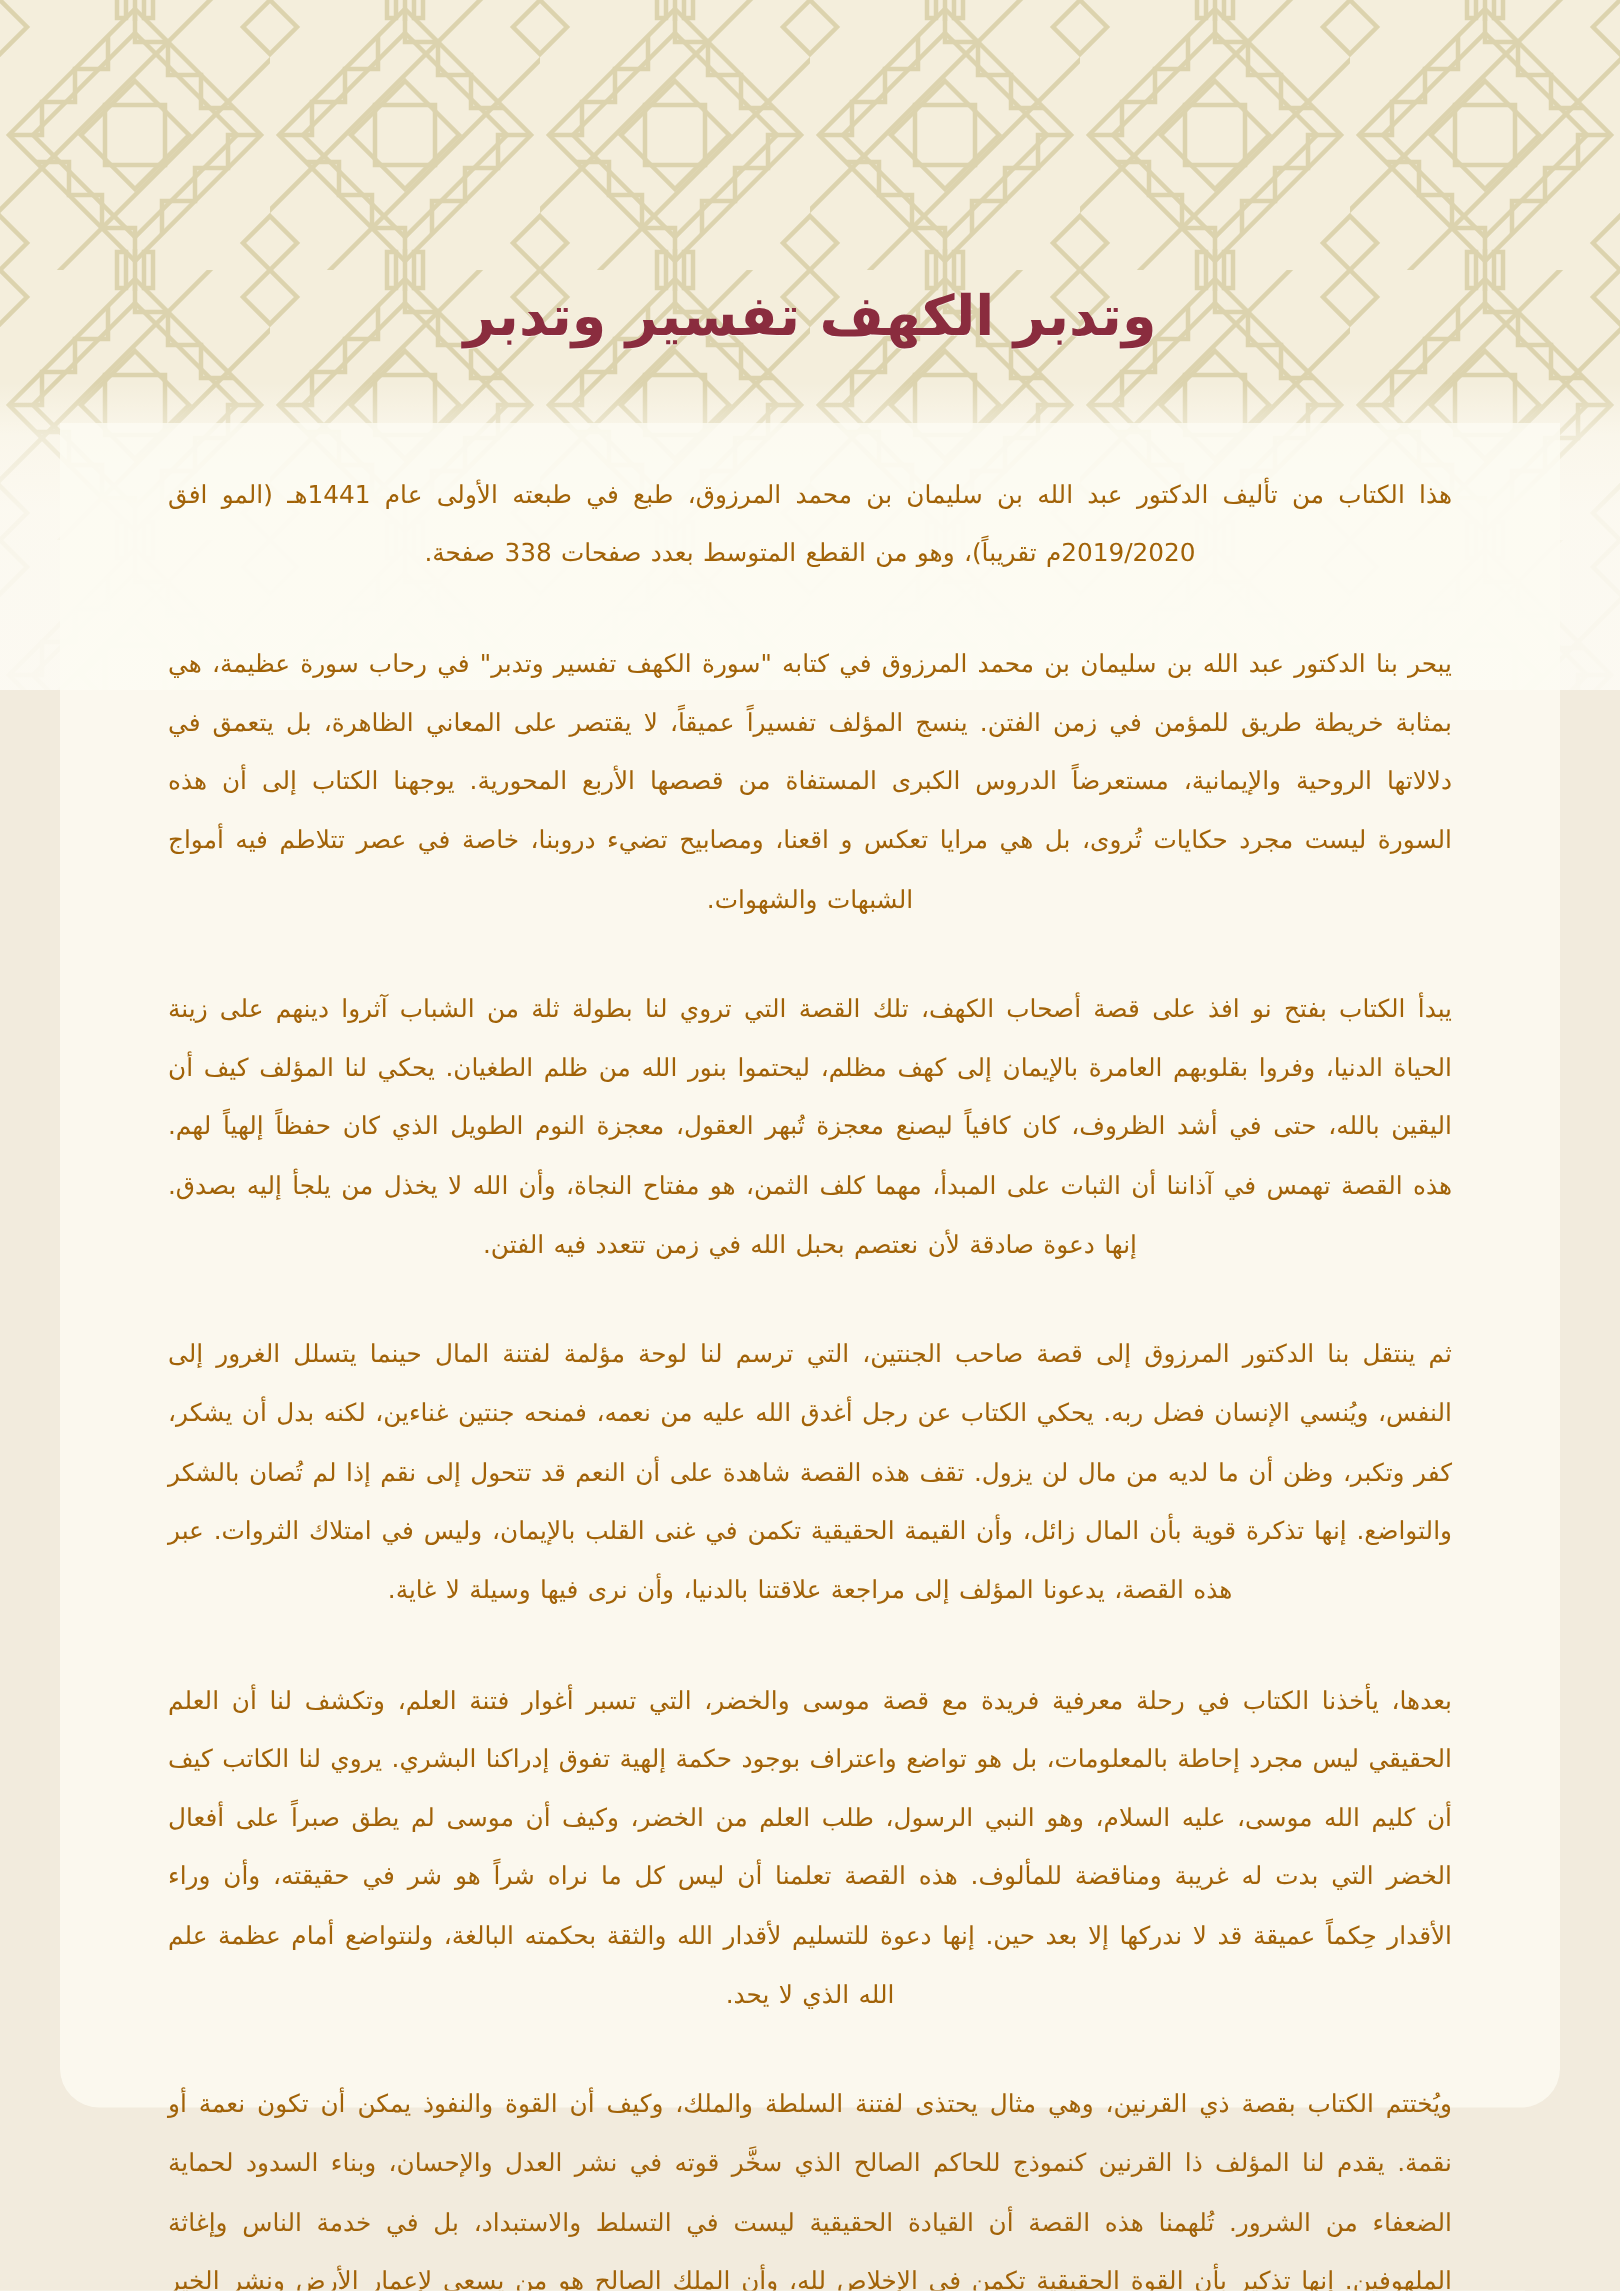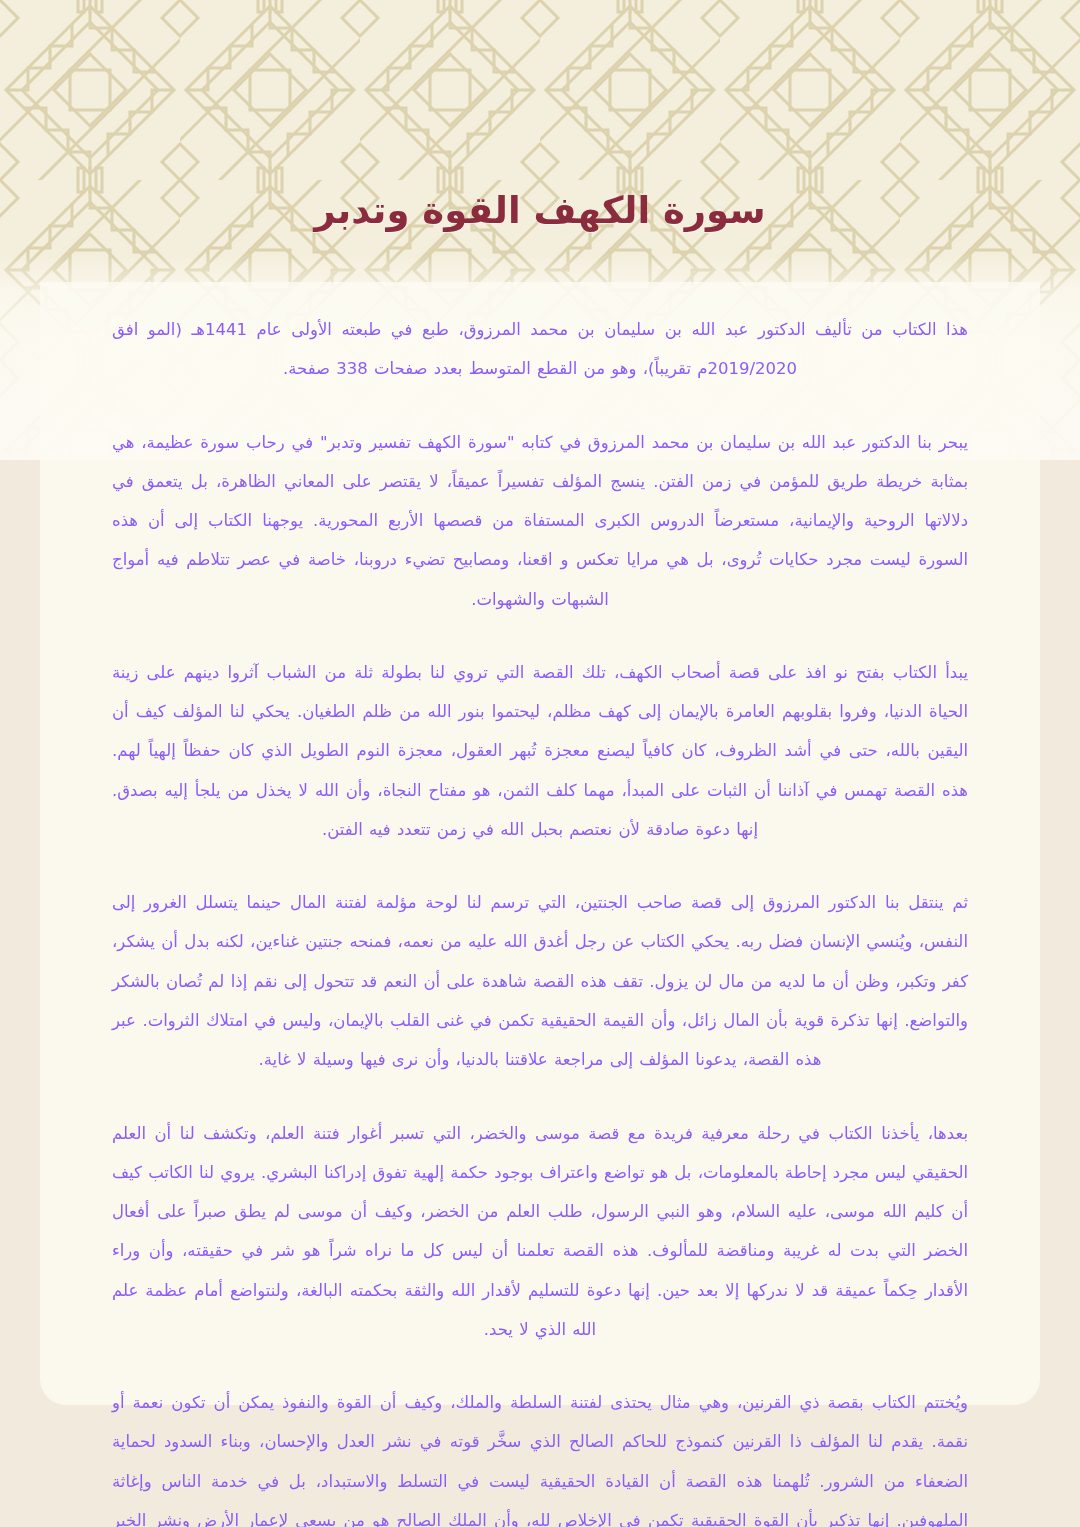--- a/index.html
+++ b/index.html
@@ -93,21 +93,21 @@
     background: rgba(253, 251, 243, 0.80);
     border-radius: 0 0 26px 26px;
     z-index: 5;
   }
 
   .para {
     margin: 0 0 34px 0;
     font-family: "DejaVu Sans", "Liberation Sans", sans-serif;
     font-size: 16.5px;
     line-height: 2.38;
-    color: #8b5cf6;
+    color: #a16207;
     text-align: justify;
     text-align-last: center;
     direction: rtl;
     letter-spacing: 0;
     word-spacing: 1px;
   }
   .para:last-child { margin-bottom: 0; }
   .para.first { margin-top: 12px; }
 </style>
 </head>
@@ -145,21 +145,21 @@
             <path d="M78 180 L78 168 L84 168 L84 180 M90 180 L90 166 M96 180 L96 168 L102 168 L102 180"></path>
           </g>
         </pattern>
       </defs>
       <rect x="0" y="0" width="1080" height="460" fill="url(#geo)"></rect>
     </svg>
     <div id="pattern-fade"></div>
   </div>
 
   <div id="title-wrap">
-    <h1 id="doc-title">سورة الكهف القوة وتدبر</h1>
+    <h1 id="doc-title">وتدبر الكهف تفسير وتدبر</h1>
   </div>
 
   <div id="content-card">
     <p class="para first">هذا الكتاب من تأليف الدكتور عبد الله بن سليمان بن محمد المرزوق، طبع في طبعته الأولى عام 1441هـ (المو افق 2019/2020م تقريباً)، وهو من القطع المتوسط بعدد صفحات 338 صفحة.</p>
     <p class="para">يبحر بنا الدكتور عبد الله بن سليمان بن محمد المرزوق في كتابه "سورة الكهف تفسير وتدبر" في رحاب سورة عظيمة، هي بمثابة خريطة طريق للمؤمن في زمن الفتن. ينسج المؤلف تفسيراً عميقاً، لا يقتصر على المعاني الظاهرة، بل يتعمق في دلالاتها الروحية والإيمانية، مستعرضاً الدروس الكبرى المستفاة من قصصها الأربع المحورية. يوجهنا الكتاب إلى أن هذه السورة ليست مجرد حكايات تُروى، بل هي مرايا تعكس و اقعنا، ومصابيح تضيء دروبنا، خاصة في عصر تتلاطم فيه أمواج الشبهات والشهوات.</p>
     <p class="para">يبدأ الكتاب بفتح نو افذ على قصة أصحاب الكهف، تلك القصة التي تروي لنا بطولة ثلة من الشباب آثروا دينهم على زينة الحياة الدنيا، وفروا بقلوبهم العامرة بالإيمان إلى كهف مظلم، ليحتموا بنور الله من ظلم الطغيان. يحكي لنا المؤلف كيف أن اليقين بالله، حتى في أشد الظروف، كان كافياً ليصنع معجزة تُبهر العقول، معجزة النوم الطويل الذي كان حفظاً إلهياً لهم. هذه القصة تهمس في آذاننا أن الثبات على المبدأ، مهما كلف الثمن، هو مفتاح النجاة، وأن الله لا يخذل من يلجأ إليه بصدق. إنها دعوة صادقة لأن نعتصم بحبل الله في زمن تتعدد فيه الفتن.</p>
     <p class="para">ثم ينتقل بنا الدكتور المرزوق إلى قصة صاحب الجنتين، التي ترسم لنا لوحة مؤلمة لفتنة المال حينما يتسلل الغرور إلى النفس، ويُنسي الإنسان فضل ربه. يحكي الكتاب عن رجل أغدق الله عليه من نعمه، فمنحه جنتين غناءين، لكنه بدل أن يشكر، كفر وتكبر، وظن أن ما لديه من مال لن يزول. تقف هذه القصة شاهدة على أن النعم قد تتحول إلى نقم إذا لم تُصان بالشكر والتواضع. إنها تذكرة قوية بأن المال زائل، وأن القيمة الحقيقية تكمن في غنى القلب بالإيمان، وليس في امتلاك الثروات. عبر هذه القصة، يدعونا المؤلف إلى مراجعة علاقتنا بالدنيا، وأن نرى فيها وسيلة لا غاية.</p>
     <p class="para">بعدها، يأخذنا الكتاب في رحلة معرفية فريدة مع قصة موسى والخضر، التي تسبر أغوار فتنة العلم، وتكشف لنا أن العلم الحقيقي ليس مجرد إحاطة بالمعلومات، بل هو تواضع واعتراف بوجود حكمة إلهية تفوق إدراكنا البشري. يروي لنا الكاتب كيف أن كليم الله موسى، عليه السلام، وهو النبي الرسول، طلب العلم من الخضر، وكيف أن موسى لم يطق صبراً على أفعال الخضر التي بدت له غريبة ومناقضة للمألوف. هذه القصة تعلمنا أن ليس كل ما نراه شراً هو شر في حقيقته، وأن وراء الأقدار حِكماً عميقة قد لا ندركها إلا بعد حين. إنها دعوة للتسليم لأقدار الله والثقة بحكمته البالغة، ولنتواضع أمام عظمة علم الله الذي لا يحد.</p>
     <p class="para">ويُختتم الكتاب بقصة ذي القرنين، وهي مثال يحتذى لفتنة السلطة والملك، وكيف أن القوة والنفوذ يمكن أن تكون نعمة أو نقمة. يقدم لنا المؤلف ذا القرنين كنموذج للحاكم الصالح الذي سخَّر قوته في نشر العدل والإحسان، وبناء السدود لحماية الضعفاء من الشرور. تُلهمنا هذه القصة أن القيادة الحقيقية ليست في التسلط والاستبداد، بل في خدمة الناس وإغاثة الملهوفين. إنها تذكير بأن القوة الحقيقية تكمن في الإخلاص لله، وأن الملك الصالح هو من يسعى لإعمار الأرض ونشر الخير فيها.</p>
 

